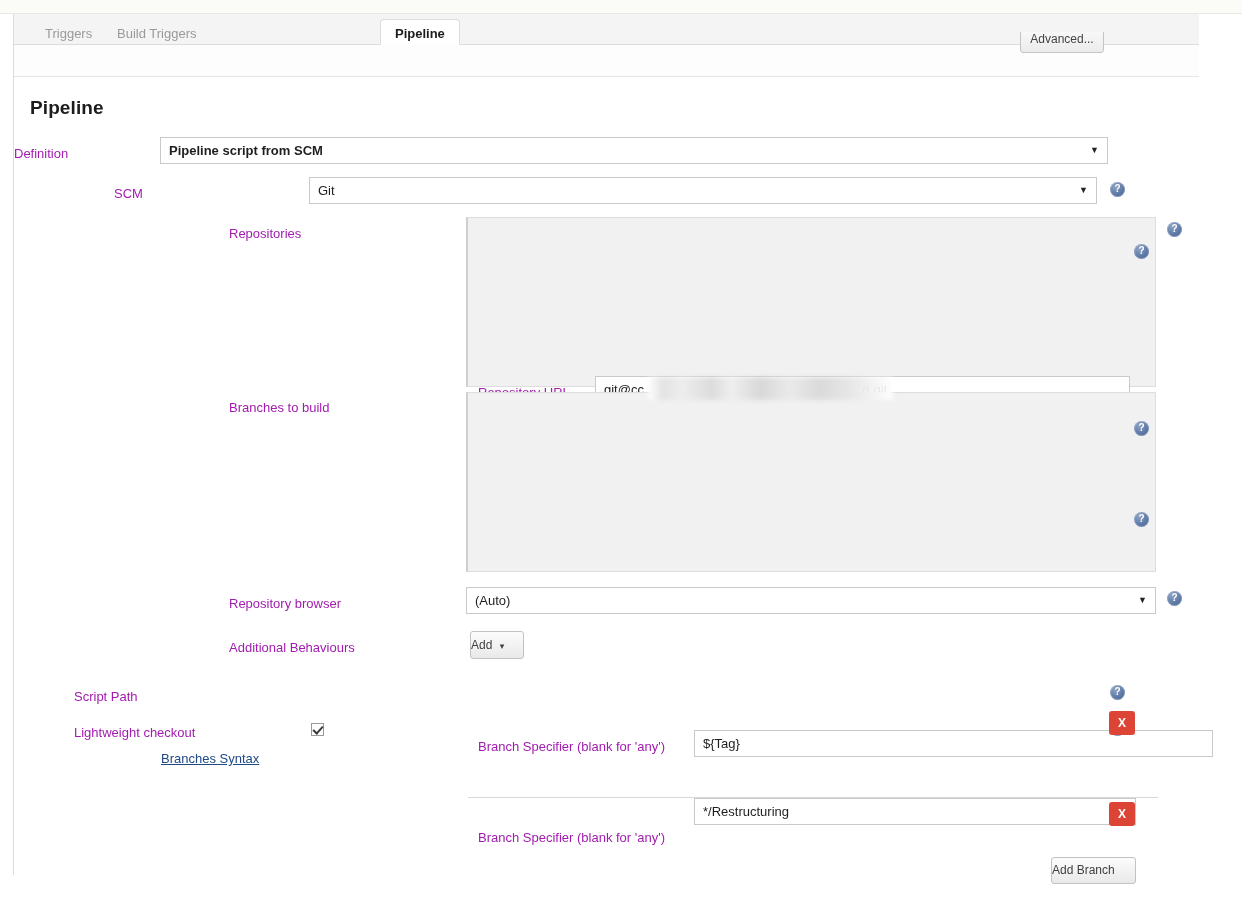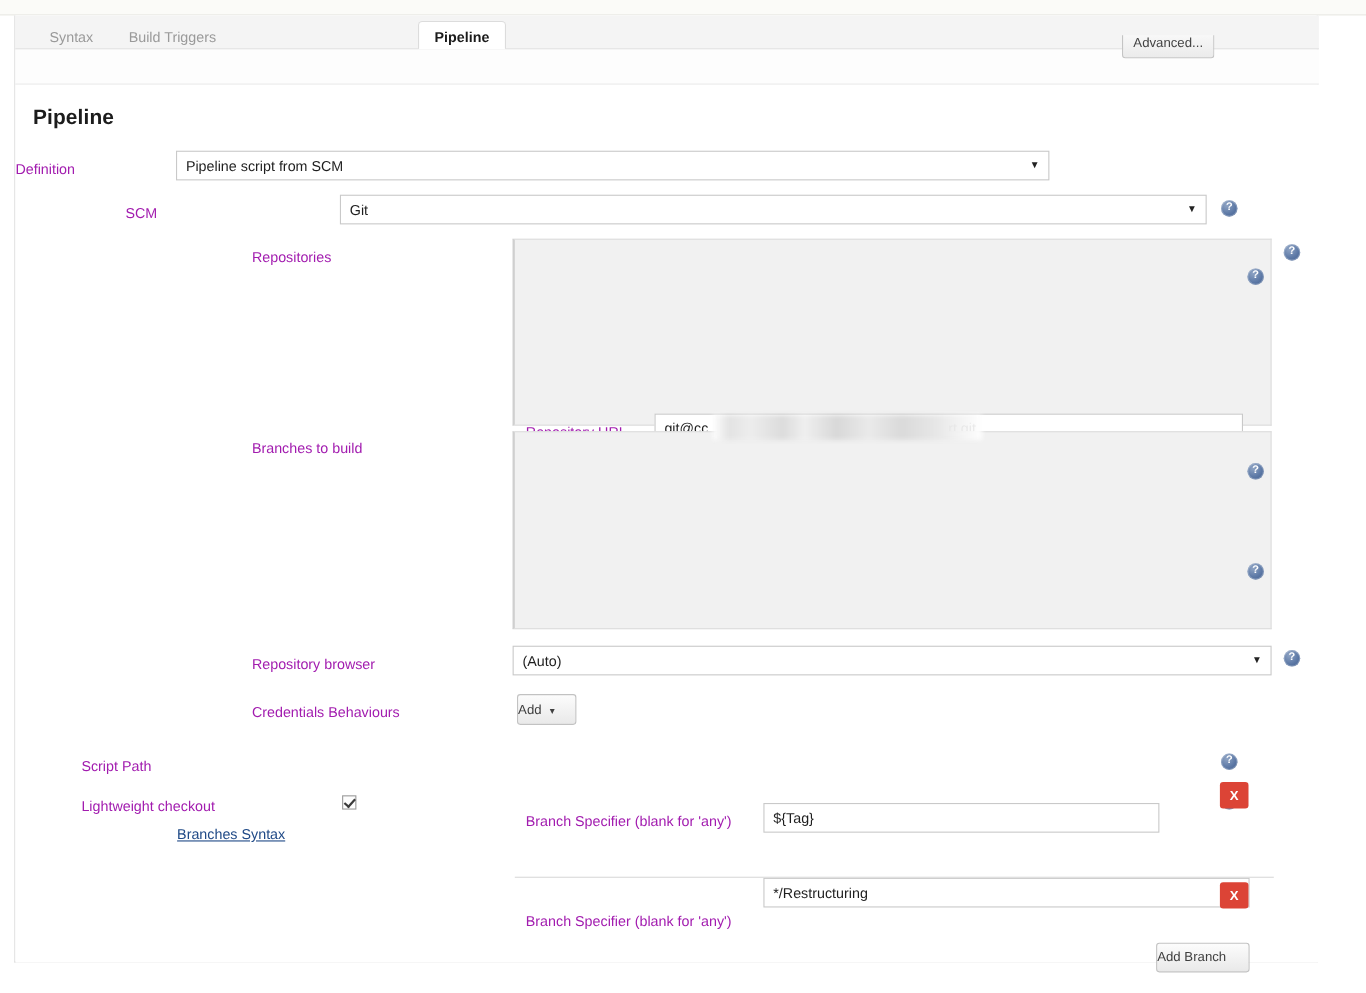--- a/index.html
+++ b/index.html
@@ -337,37 +337,37 @@
 </head>
 <body>
 
 <div id="root">
 
   <div class="top-strip"></div>
 
   <div class="content-panel">
 
     <div class="tab-bar">
-      <div class="tab" style="left:16px;">Syntax</div>
+      <div class="tab" style="left:16px;">Triggers</div>
       <div class="tab" style="left:88px;">Build Triggers</div>
       <div class="tab active" style="left:366px;">Pipeline</div>
     </div>
 
     <div class="clipped-advanced-wrap">
       <div class="clipped-advanced">Advanced...</div>
     </div>
 
     <div class="sub-divider"></div>
 
     <div class="form-body">
 
       <h1 class="section-title">Pipeline</h1>
 
       <div class="lbl" style="left:0px; top:68px; width:133px;">Definition</div>
-      <div class="sel" style="left:146px; top:60px; width:794px;">
+      <div class="sel" style="left:146px; top:60px; width:948px;font-weight:bold;">
         <span>Pipeline script from SCM</span>
         <span class="caret">▼</span>
       </div>
 
       <div class="lbl" style="left:100px; top:108px; width:140px;">SCM</div>
       <div class="sel" style="left:295px; top:100px; width:788px;">
         <span>Git</span>
         <span class="caret">▼</span>
       </div>
       <div class="help" style="left:1096px; top:105px;"></div>
@@ -397,21 +397,21 @@
         <div class="btn" style="left:568px; top:274px; width:103px; height:27px; line-height:25px;">Add Repository</div>
       </div>
 
       <div class="help" style="left:1120px; top:167px;"></div>
 
       <div class="lbl" style="left:215px; top:322px; width:205px;">Branches to build</div>
 
       <div class="nested" style="left:452px; top:315px; width:690px; height:180px;">
 
         <div class="lbl" style="left:10px; top:345px; width:215px;">Branch Specifier (blank for 'any')</div>
-        <div class="txt" style="left:226px; top:337px; width:360px;">
+        <div class="txt" style="left:226px; top:337px; width:519px;">
           <span>${Tag}</span>
         </div>
         <div class="del-x" style="left:641px; top:318px;">X</div>
 
         <div class="branch-sep" style="left:0px; top:404px; width:690px;"></div>
 
         <div class="lbl" style="left:10px; top:436px; width:215px;">Branch Specifier (blank for 'any')</div>
         <div class="txt" style="left:226px; top:405px; width:442px;">
           <span>*/Restructuring</span>
         </div>
@@ -423,21 +423,21 @@
       <div class="help" style="left:1120px; top:344px;"></div>
       <div class="help" style="left:1120px; top:435px;"></div>
 
       <div class="lbl" style="left:215px; top:518px; width:205px;">Repository browser</div>
       <div class="sel" style="left:452px; top:510px; width:690px;">
         <span>(Auto)</span>
         <span class="caret">▼</span>
       </div>
       <div class="help" style="left:1153px; top:514px;"></div>
 
-      <div class="lbl" style="left:215px; top:562px; width:205px;">Credentials Behaviours</div>
+      <div class="lbl" style="left:215px; top:562px; width:205px;">Additional Behaviours</div>
       <div class="btn" style="left:456px; top:554px; width:54px; height:28px; line-height:26px;">
         <span>Add</span>
         <span style="font-size:9px; margin-left:4px;">▾</span>
       </div>
 
       <div class="lbl" style="left:60px; top:611px; width:125px;">Script Path</div>
       <div class="help" style="left:1096px; top:608px;"></div>
 
       <div class="lbl" style="left:60px; top:647px; width:125px;">Lightweight checkout</div>
       <div class="cbx checked" style="left:297px; top:646px;"></div>

